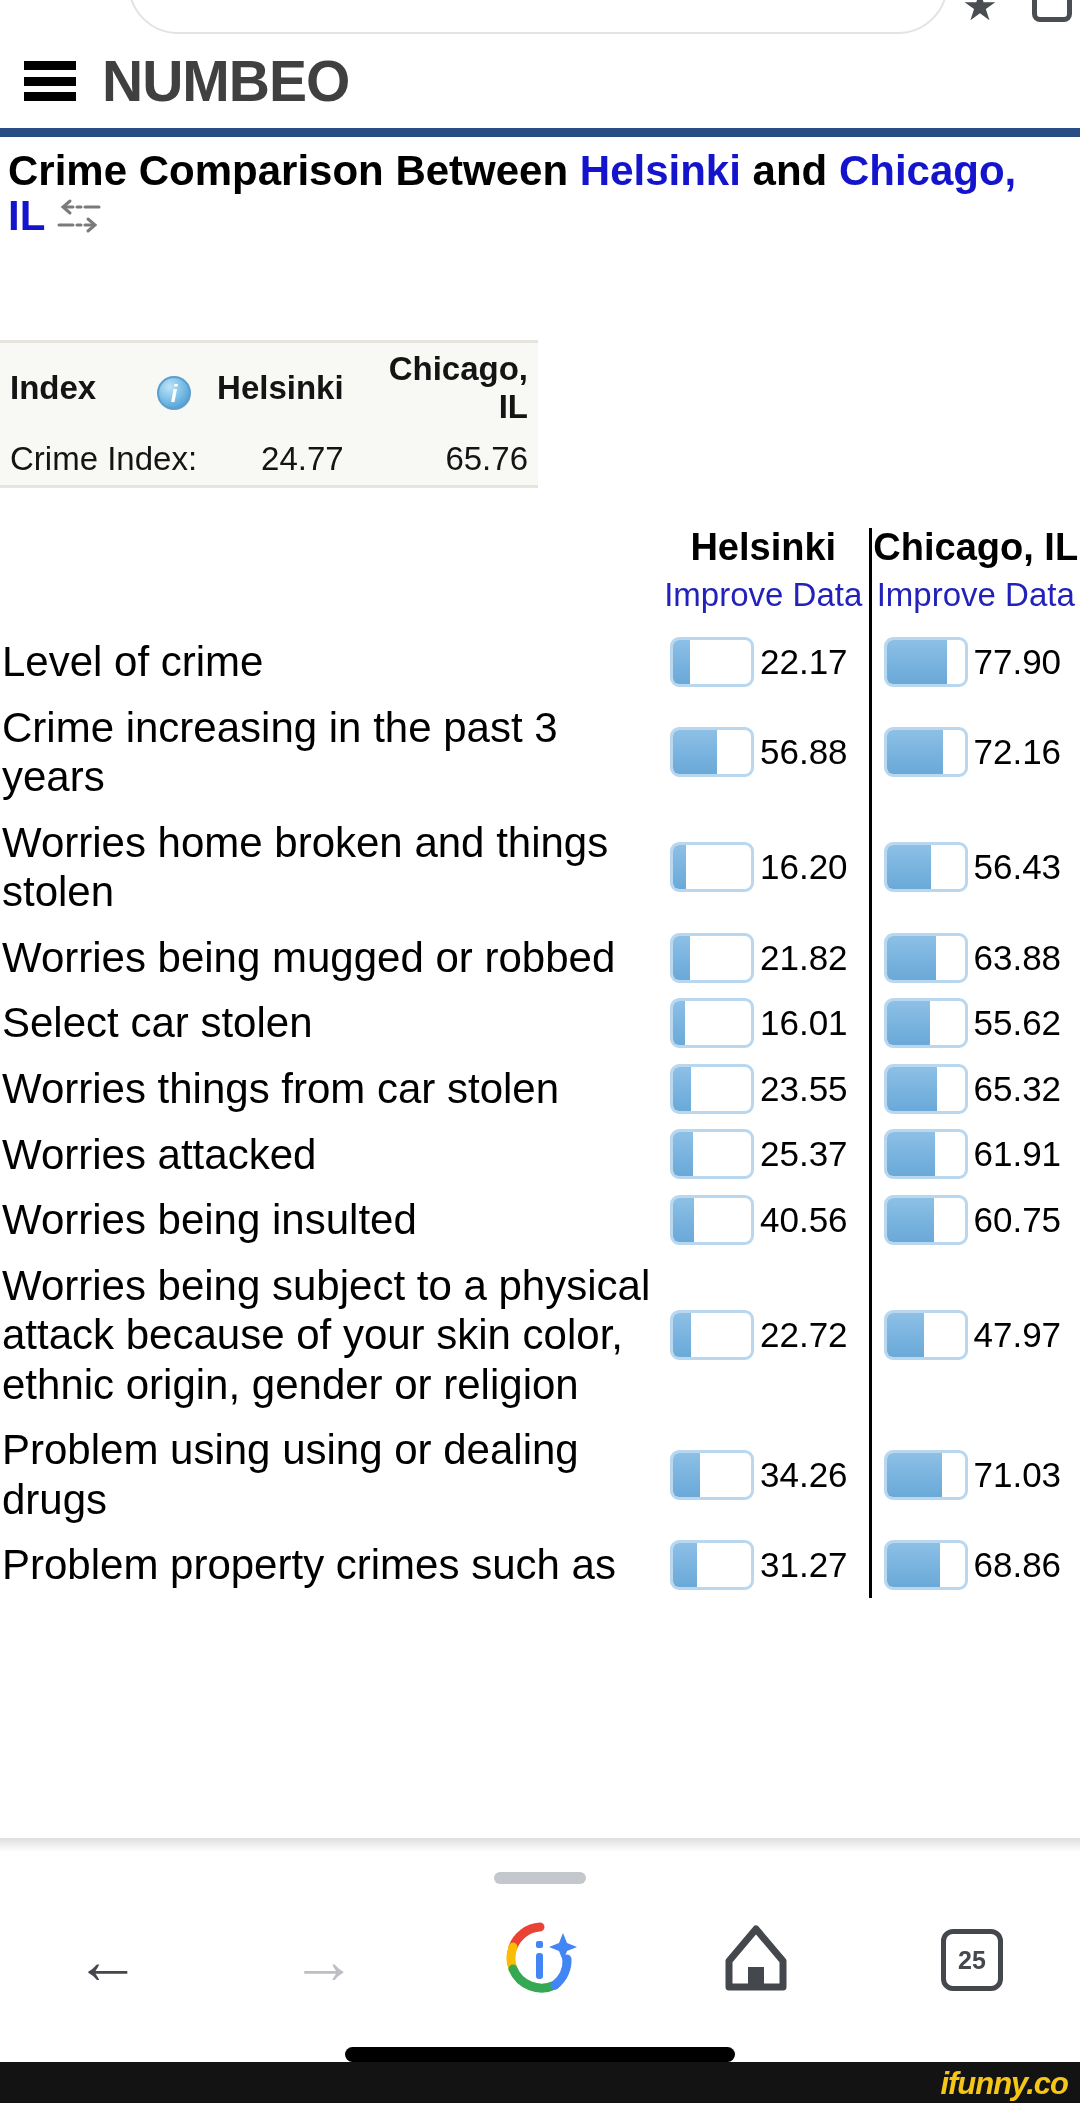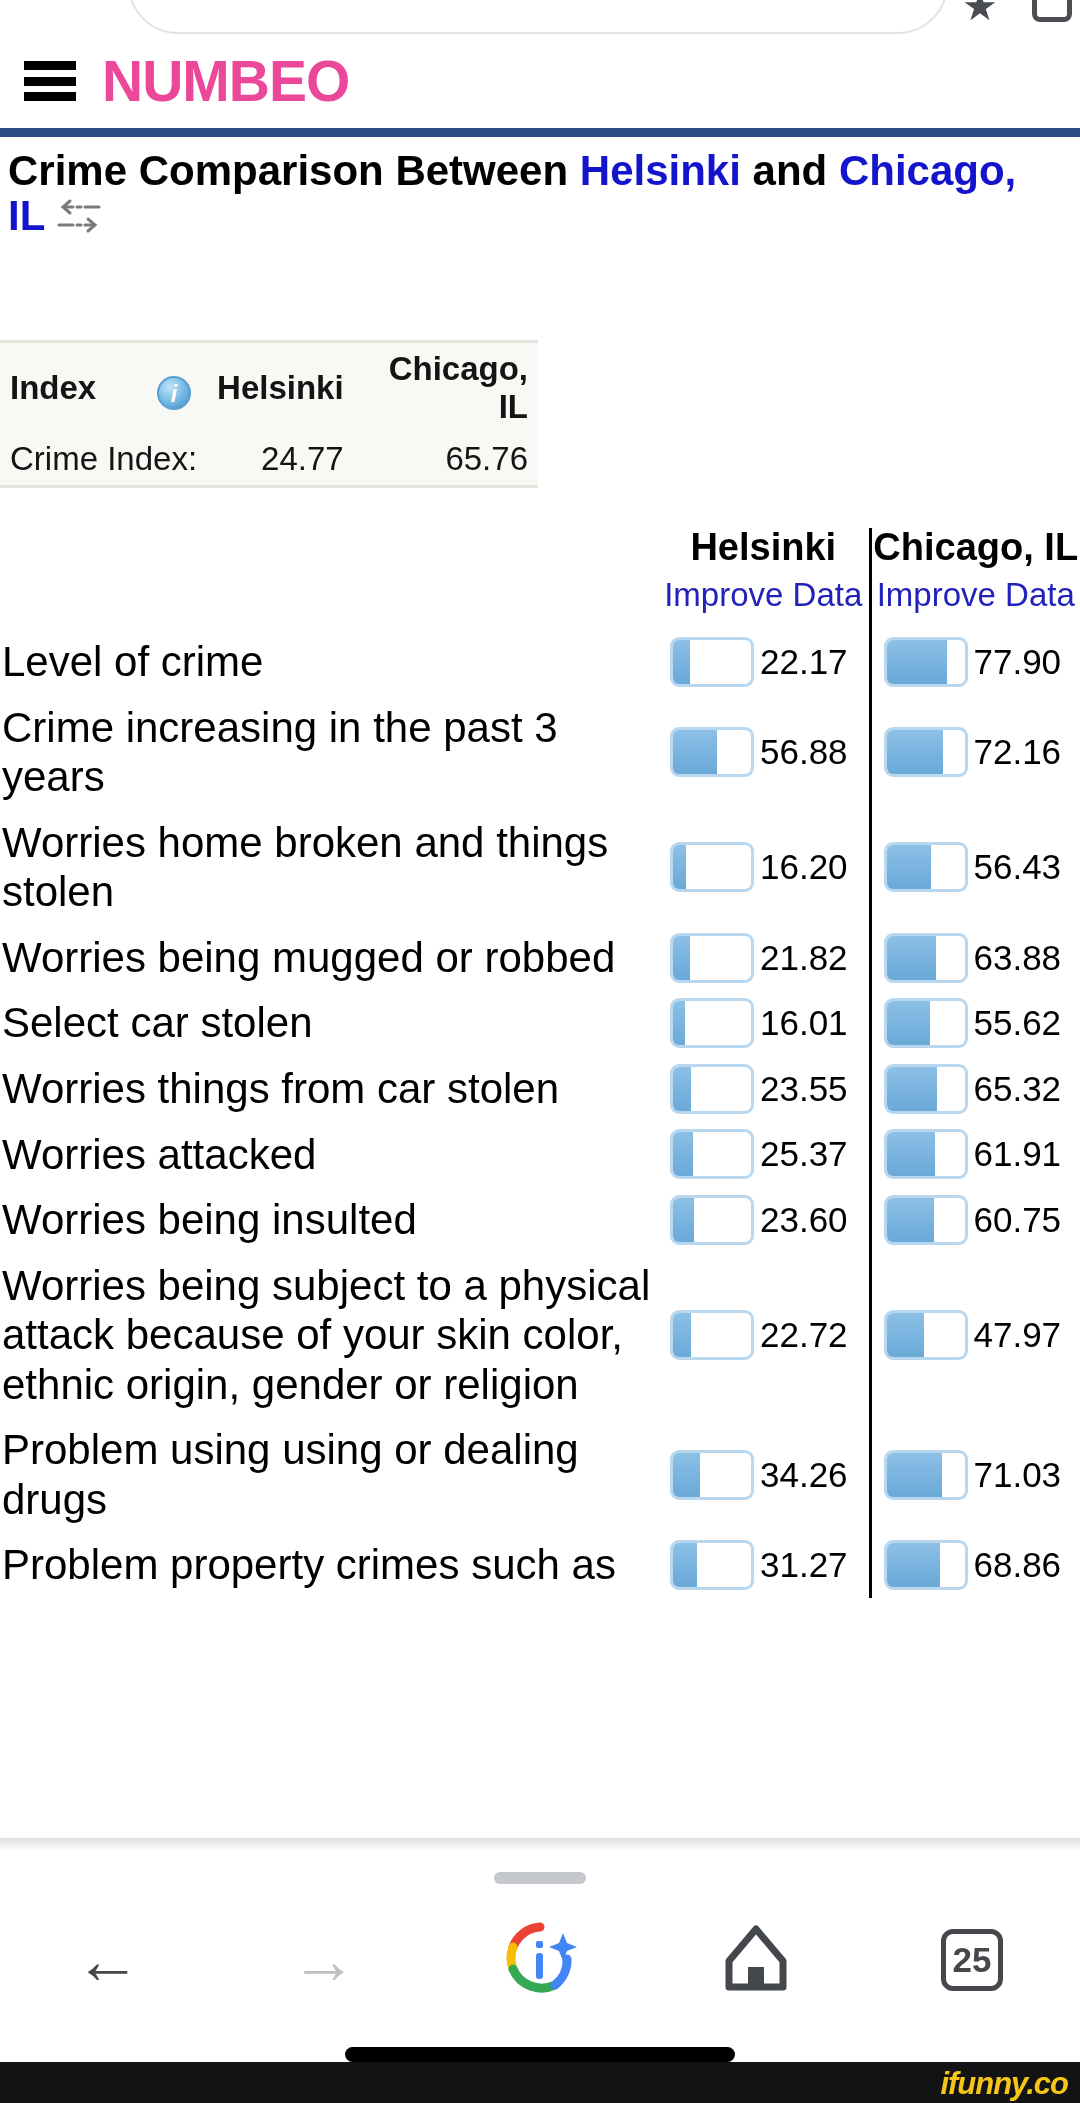--- a/index.html
+++ b/index.html
@@ -58,21 +58,21 @@
     display: flex; flex-direction: column; justify-content: space-between;
     cursor: pointer;
   }
   .hamburger span {
     display: block; width: 52px; height: 9px; background: #000000;
   }
   .brand {
     margin-left: 26px;
     font-size: 57px;
     font-weight: bold;
-    color: #ec4899;
+    color: #404040;
     letter-spacing: -1px;
     line-height: 1;
   }
   .city-select {
     margin-left: 34px;
     width: 350px; height: 58px;
     border: 2px solid #b9b9b9;
     border-radius: 6px;
     background: #ffffff;
     font-family: "Liberation Sans", sans-serif;
@@ -228,21 +228,21 @@
     cursor: pointer;
   }
   .arrow-back, .arrow-fwd { font-size: 66px; line-height: 1; }
   .arrow-back { color: #44474c; }
   .arrow-fwd  { color: #bcbfc4; }
   .tabcount {
     width: 62px; height: 62px;
     border: 5px solid #44474c;
     border-radius: 12px;
     display: flex; align-items: center; justify-content: center;
-    font-size: 35px; font-weight: bold; color: #44474c;
+    font-size: 25px; font-weight: bold; color: #44474c;
   }
 
   
   .gesture-bar {
     position: absolute; left: 50%; top: 2047px;
     transform: translateX(-50%);
     width: 390px; height: 15px; border-radius: 8px;
     background: #000000;
   }
   .black-strip {
@@ -463,21 +463,21 @@
               </div>
             </td>
           </tr>
           <tr>
             <td class="rowlabel">Worries being insulted</td>
             <td class="cell ">
               <div class="cellinner">
                 <div class="bar">
                   <div class="bar-fill" style="width: 26.84%;"></div>
                 </div>
-                <span class="bar-val">23.60</span>
+                <span class="bar-val">40.56</span>
               </div>
             </td>
             <td class="cell vline">
               <div class="cellinner">
                 <div class="bar">
                   <div class="bar-fill" style="width: 60.75%;"></div>
                 </div>
                 <span class="bar-val">60.75</span>
               </div>
             </td>

